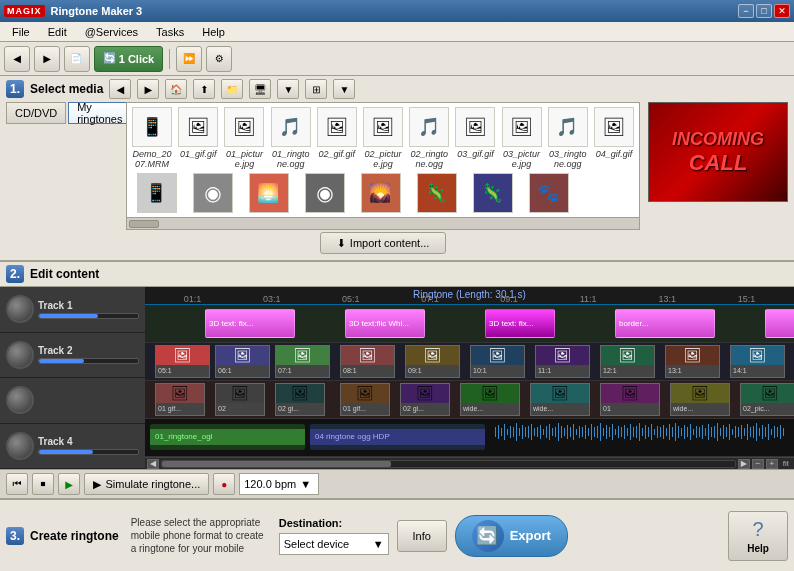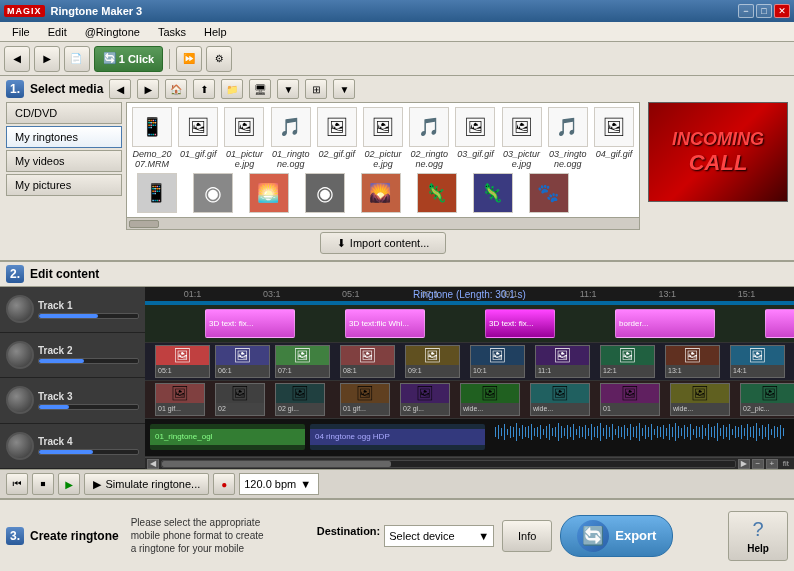--- a/index.html
+++ b/index.html
@@ -89,21 +89,21 @@
       width: 18px; height: 18px;
       background: linear-gradient(to bottom, #5a8ac8, #2a5a9a);
       color: white; font-weight: bold; font-size: 12px;
       display: flex; align-items: center; justify-content: center;
       border-radius: 3px;
     }
     .section-title { font-weight: bold; font-size: 12px; }
     
     .section-1-content { display: flex; padding: 0 6px 4px; gap: 4px; }
     .media-sidebar {
-      width: 116px; display: flex; flex-direction: column; gap: 2px;
+      width: 116px; display: flex; flex-direction: row; gap: 2px;
     }
     .media-btn {
       height: 22px; background: linear-gradient(to bottom, #f0ece4, #d8d4cc);
       border: 1px solid #a0a090; display: flex; align-items: center;
       padding: 0 8px; cursor: pointer; font-size: 11px;
     }
     .media-btn.active { background: linear-gradient(to bottom, #ffffff, #e8f0f8); border-color: #4a7aad; }
     .media-toolbar-btn {
       width: 22px; height: 20px;
       background: linear-gradient(to bottom, #f8f4ec, #d8d4cc);
@@ -202,22 +202,22 @@
       height: 100%; border-radius: 2px;
     }
     .track-fader-fill.blue { background: #4a8aff; width: 60%; }
     .track-fader-fill.blue2 { background: #4a8aff; width: 45%; }
     .track-fader-fill.blue3 { background: #4a8aff; width: 30%; }
     .track-fader-fill.blue4 { background: #4a8aff; width: 55%; }
     
     
     .timeline-area { flex: 1; display: flex; flex-direction: column; overflow: hidden; position: relative; }
     .timeline-header {
-      height: 18px; background: #1a1a1a; border-bottom: 4px solid #0369a1;
-      display: flex; align-items: center; padding: 0 8px;
+      height: 18px; background: #1a1a1a; border-bottom: 1px solid #0369a1;
+      display: flex; align-items: flex-end; padding: 0 8px;
       position: relative; overflow: hidden;
     }
     .timeline-label {
       position: absolute; top: 2px; left: 50%; transform: translateX(-50%);
       color: #88aaff; font-size: 10px; white-space: nowrap;
     }
     .timeline-ticks { display: flex; align-items: center; width: 100%; }
     .timeline-tick { color: #888; font-size: 9px; flex: 1; text-align: center; }
     
     .tracks-container { flex: 1; overflow: hidden; display: flex; flex-direction: column; justify-content: flex-end; }
@@ -299,21 +299,21 @@
       padding: 0 6px;
       gap: 8px;
     }
     .section-3-left {
       width: 140px;
     }
     .section-3-desc { font-size: 10px; color: #333; line-height: 1.3; }
     .section-3-mid {
       display: flex; align-items: center; gap: 8px; flex: 1;
     }
-    .destination-area { display: flex; flex-direction: row; gap: 4px; margin-left: 38px; }
+    .destination-area { display: flex; flex-direction: column; gap: 4px; }
     .destination-label { font-size: 11px; font-weight: bold; }
     .destination-select {
       width: 110px; height: 22px;
       background: white; border: 1px solid #a0a090;
       display: flex; align-items: center; justify-content: space-between;
       padding: 0 4px; cursor: pointer; font-size: 11px;
     }
     .info-btn {
       width: 50px; height: 32px;
       background: linear-gradient(to bottom, #f8f4ec, #d0ccc4);
@@ -356,21 +356,21 @@
   <div class="title-bar-controls">
     <div class="title-btn">−</div>
     <div class="title-btn">□</div>
     <div class="title-btn close">✕</div>
   </div>
 </div>
 
 <div class="menu-bar">
   <span class="menu-item">File</span>
   <span class="menu-item">Edit</span>
-  <span class="menu-item">@Ringtone</span>
+  <span class="menu-item">@Services</span>
   <span class="menu-item">Tasks</span>
   <span class="menu-item">Help</span>
 </div>
 
 <div class="toolbar">
   <div class="toolbar-btn">◀</div>
   <div class="toolbar-btn">▶</div>
   <div class="toolbar-btn">📄</div>
   <div class="toolbar-btn toolbar-btn-1click">
     <span>🔄</span>
@@ -520,26 +520,20 @@
           <div class="track-knob"></div>
           <div class="track-fader-area">
             <span class="track-label">Track 2</span>
             <div class="track-fader">
               <div class="track-fader-fill blue2"></div>
             </div>
           </div>
         </div>
         <div class="track-control">
           <div class="track-knob"></div>
-          <div class="track-fader-area">
-            <span class="track-label">Track 3</span>
-            <div class="track-fader">
-              <div class="track-fader-fill blue3"></div>
-            </div>
-          </div>
         </div>
         <div class="track-control">
           <div class="track-knob"></div>
           <div class="track-fader-area">
             <span class="track-label">Track 4</span>
             <div class="track-fader">
               <div class="track-fader-fill blue4"></div>
             </div>
           </div>
         </div>

